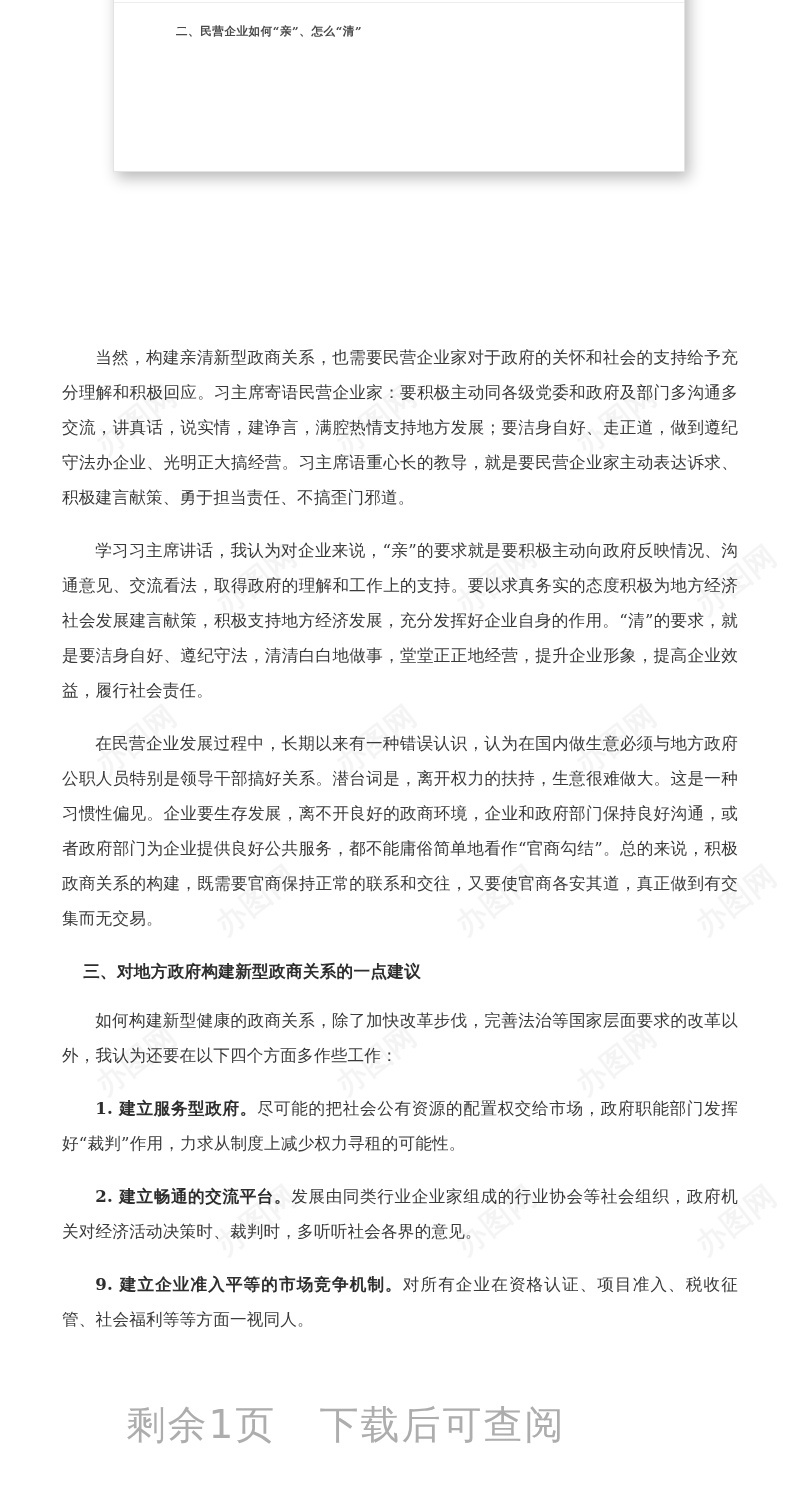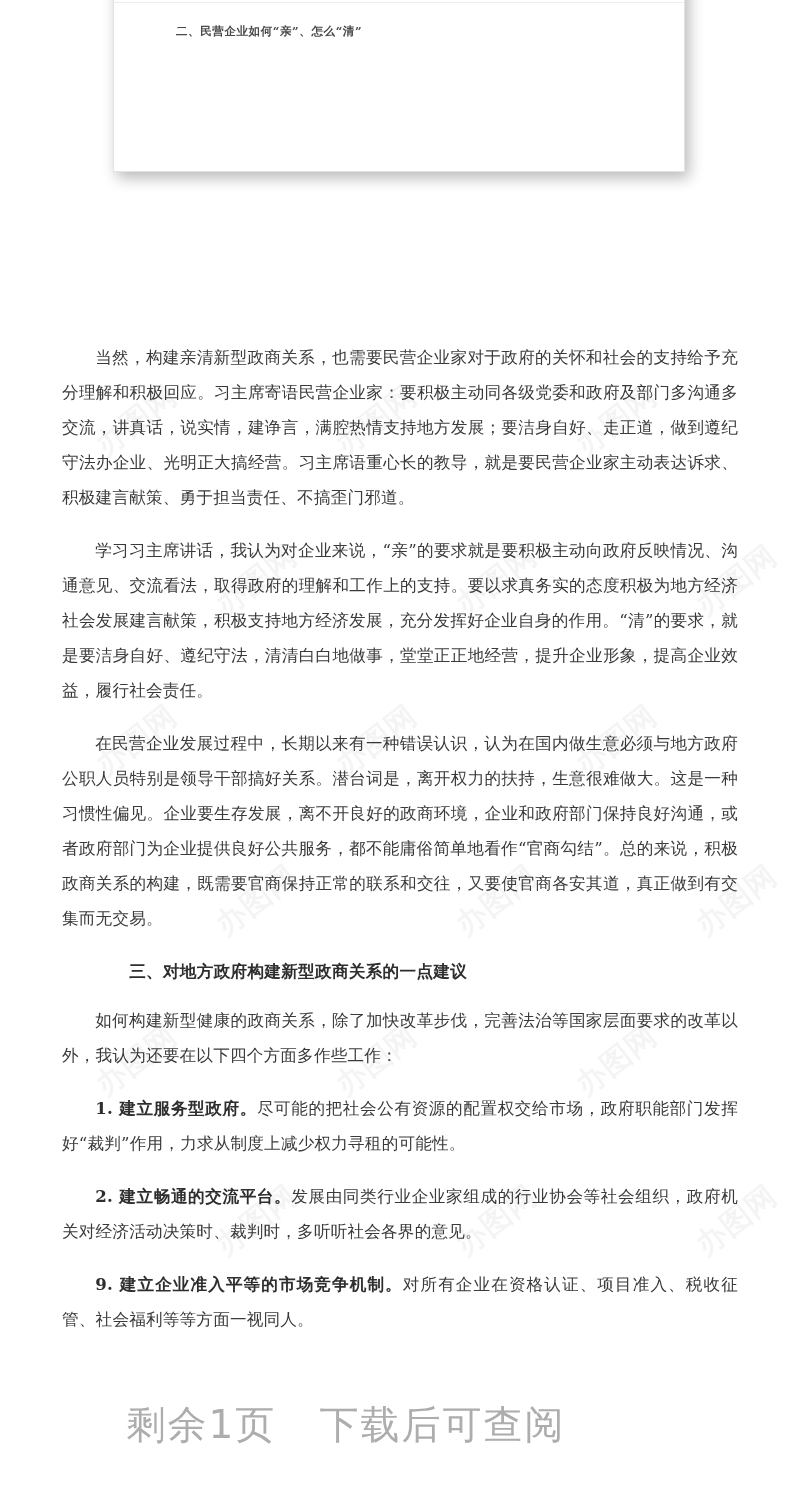--- a/index.html
+++ b/index.html
@@ -65,21 +65,21 @@
     line-height: 35px;
     color: #3a3a3a;
     text-align: justify;
     text-justify: inter-ideograph;
     letter-spacing: 0.2px;
   }
   .para.indent { text-indent: 2em; }
 
   .heading {
     margin: 12px 0 14px 0;
-    padding: 0 96px;
+    padding: 0 50px;
     text-indent: 2em;
     font-family: "DejaVu Serif", "Liberation Serif", serif;
     font-size: 16.6px;
     line-height: 35px;
     font-weight: 700;
     color: #2e2e2e;
     letter-spacing: 0.3px;
   }
 
   .lead { font-weight: 700; color: #2e2e2e; margin-top: 45px; }

